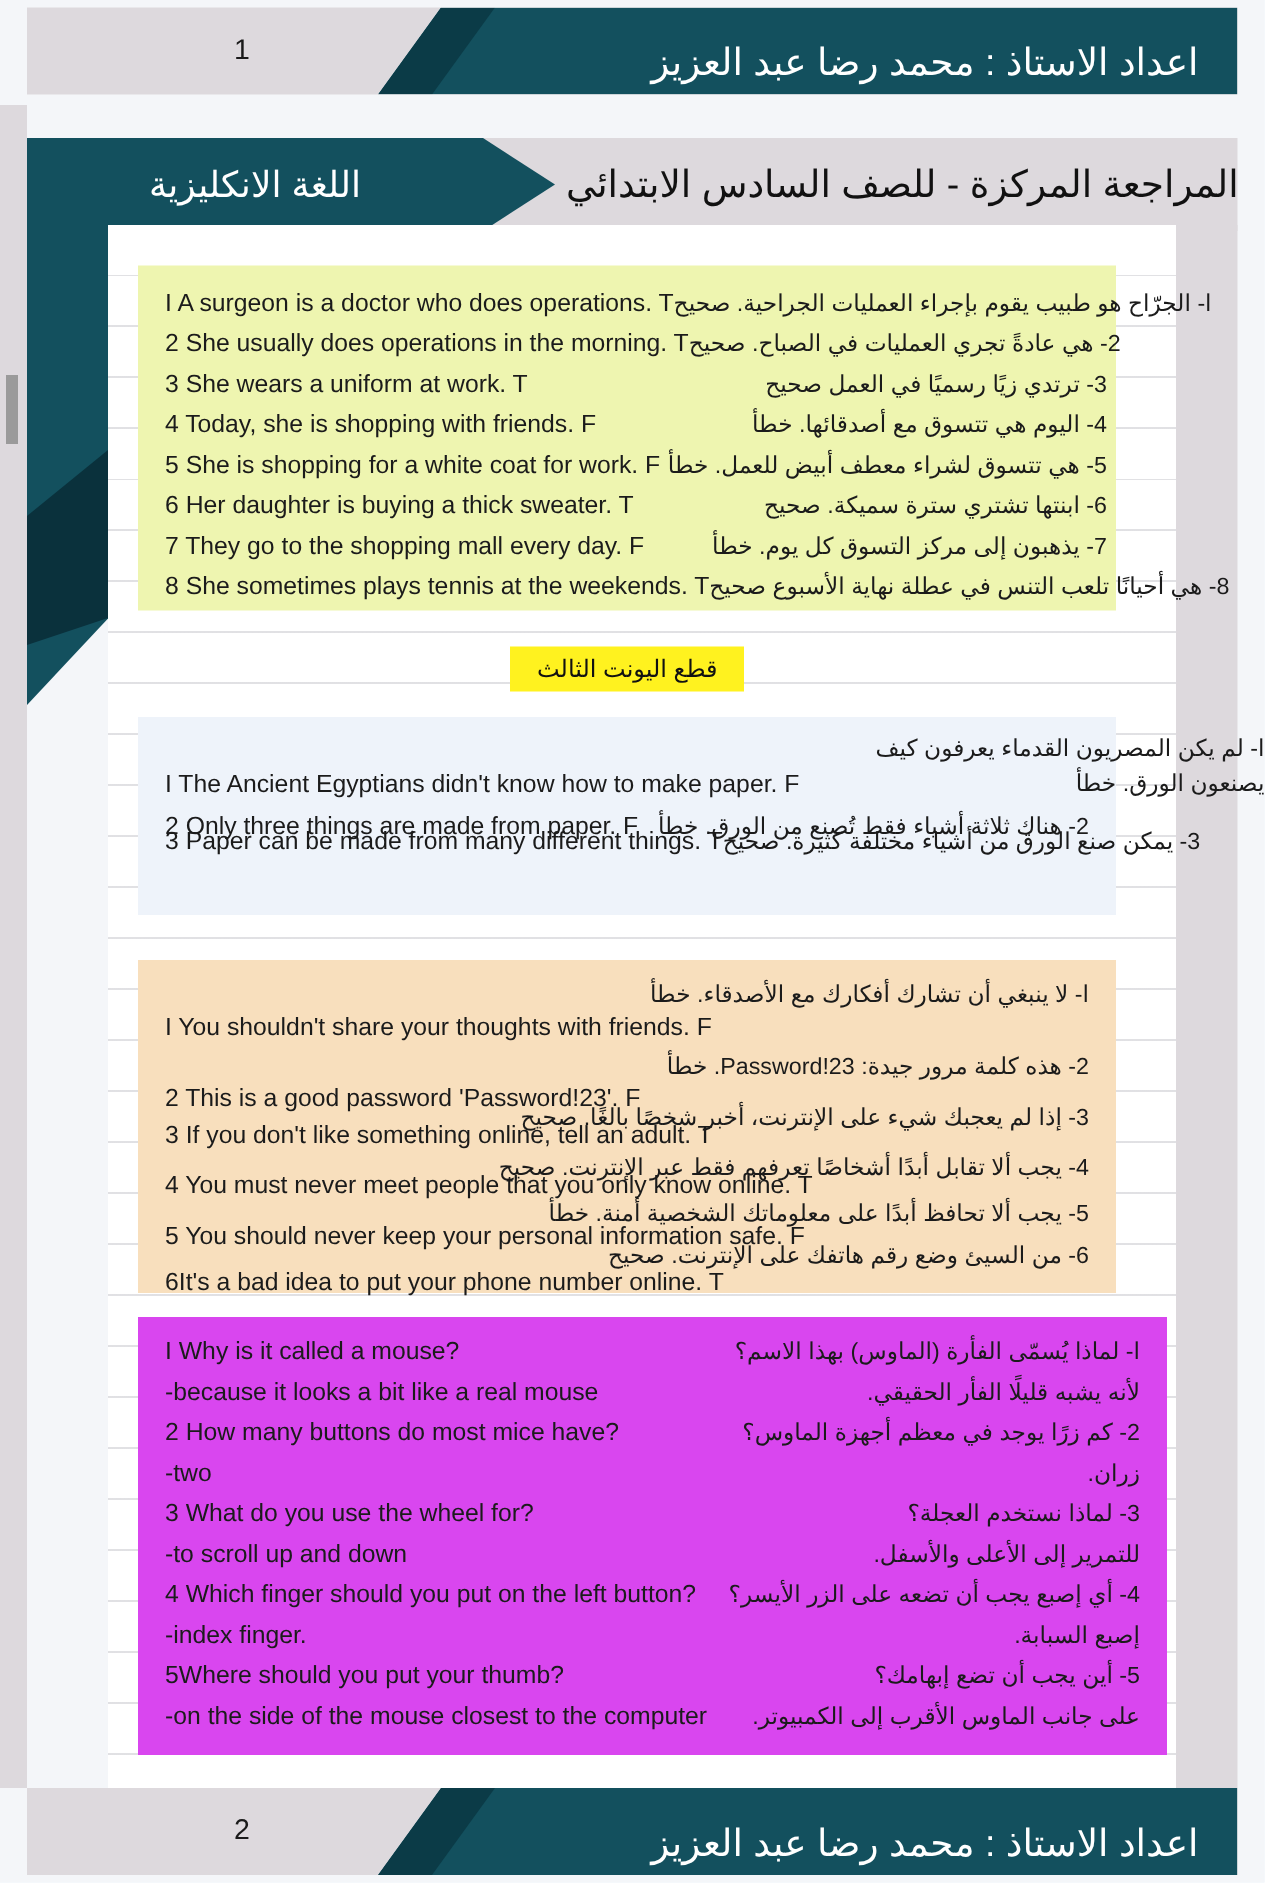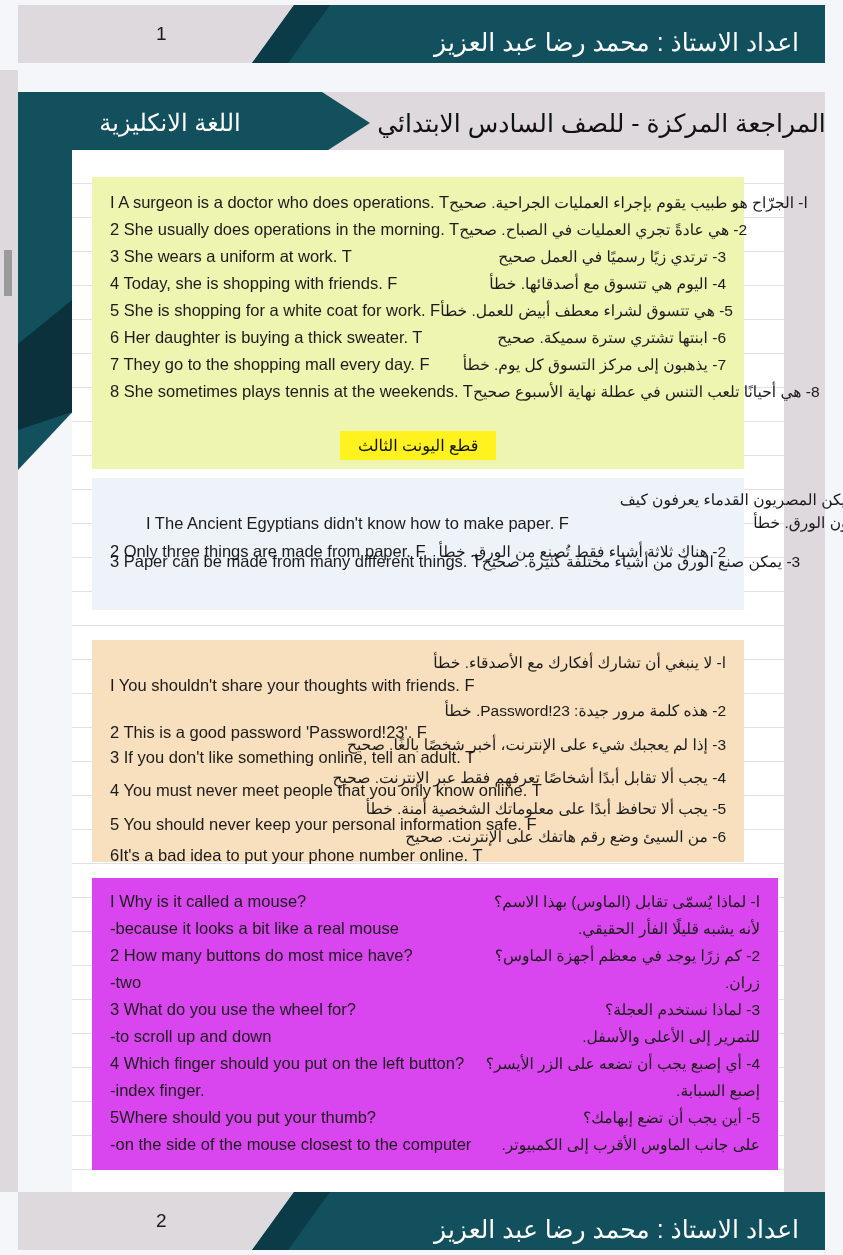--- a/index.html
+++ b/index.html
@@ -264,21 +264,21 @@
   </div>
 
   <div class="left-strip"></div>
   <div class="left-strip-shade"></div>
 
   <div class="sheet">
     <div class="sheet-lines"></div>
   </div>
   <div class="sheet-right-grey"></div>
 
-  <div class="block block-yellow" style="left:92px; top:177px; width:652px; height:292px; padding:14px 18px 10px 18px;">
+  <div class="block block-yellow" style="left:92px; top:177px; width:652px; height:230px; padding:14px 6px 10px 18px;">
     <div class="rows">
       <div class="row" style="top:2px;">
         <span class="en">I A surgeon is a doctor who does operations. T</span>
         <span class="ar">ا- الجرّاح هو طبيب يقوم بإجراء العمليات الجراحية. صحيح</span>
       </div>
       <div class="row" style="top:29px;">
         <span class="en">2 She usually does operations in the morning. T</span>
         <span class="ar">2- هي عادةً تجري العمليات في الصباح. صحيح</span>
       </div>
       <div class="row" style="top:56px;align-items:flex-end;">
@@ -306,21 +306,21 @@
         <span class="ar">8- هي أحيانًا تلعب التنس في عطلة نهاية الأسبوع صحيح</span>
       </div>
     </div>
   </div>
 
   <div class="unit-chip" style="left:340px; top:431px;">قطع اليونت الثالث</div>
 
   <div class="block block-blue" style="left:92px; top:478px; width:652px; height:132px; padding:10px 18px;">
     <div class="rows">
       <div class="row" style="top:0px; align-items:flex-start;">
-        <span class="en" style="padding-top:26px;margin-left:36px;">I The Ancient Egyptians didn't know how to make paper. F</span>
+        <span class="en" style="padding-top:26px;">I The Ancient Egyptians didn't know how to make paper. F</span>
         <span class="ar ar-wrap" style="max-width:310px;">ا- لم يكن المصريون القدماء يعرفون كيف يصنعون الورق. خطأ</span>
       </div>
       <div class="row" style="top:54px;justify-content:space-between;">
         <span class="en">2 Only three things are made from paper. F</span>
         <span class="ar">2- هناك ثلاثة أشياء فقط تُصنع من الورق. خطأ</span>
       </div>
       <div class="row" style="top:64px;align-items:flex-end;">
         <span class="en">3 Paper can be made from many different things. T</span>
         <span class="ar">3- يمكن صنع الورق من أشياء مختلفة كثيرة. صحيح</span>
       </div>
@@ -346,21 +346,21 @@
 
       <span class="ar" style="position:absolute; right:0; top:176px;">6- من السيئ وضع رقم هاتفك على الإنترنت. صحيح</span>
       <span class="en" style="position:absolute; left:0; top:194px;">6It's a bad idea to put your phone number online. T</span>
     </div>
   </div>
 
   <div class="block block-pink" style="left:92px; top:878px; width:686px; height:292px; padding:12px 18px;">
     <div class="rows">
       <div class="row" style="top:2px;">
         <span class="en">I Why is it called a mouse?</span>
-        <span class="ar">ا- لماذا يُسمّى تقابل (الماوس) بهذا الاسم؟</span>
+        <span class="ar">ا- لماذا يُسمّى الفأرة (الماوس) بهذا الاسم؟</span>
       </div>
       <div class="row" style="top:29px;">
         <span class="en">-because it looks a bit like a real mouse</span>
         <span class="ar">لأنه يشبه قليلًا الفأر الحقيقي.</span>
       </div>
       <div class="row" style="top:56px;">
         <span class="en">2 How many buttons do most mice have?</span>
         <span class="ar">2- كم زرًا يوجد في معظم أجهزة الماوس؟</span>
       </div>
       <div class="row" style="top:83px;">

